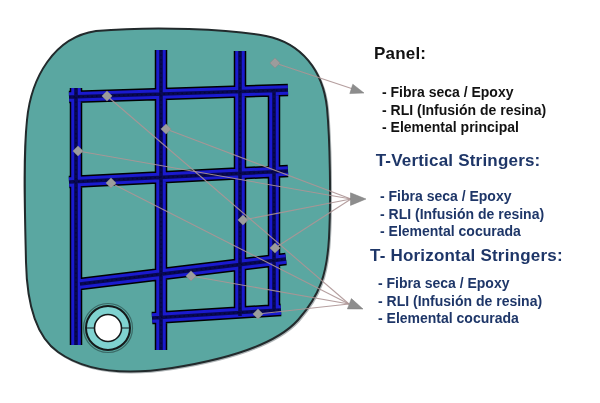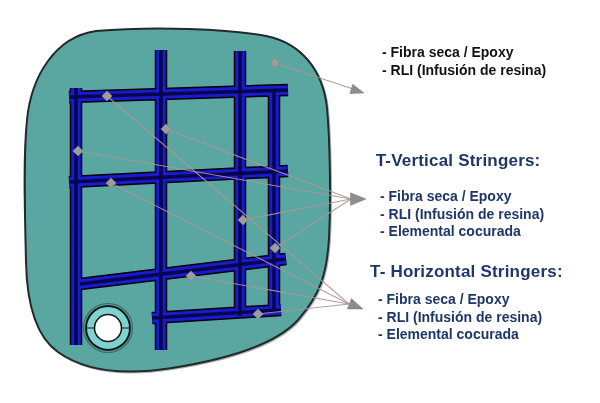--- a/index.html
+++ b/index.html
@@ -44,21 +44,21 @@
   }
   .annotation .items {
     padding-left: 8px;
     font-size: 14px;
     line-height: 17.5px;
   }
   .ann-panel      { left: 374px; top: 44px;  color: var(--heading-black, #121212); }
   .ann-panel .title { margin-bottom: 20px; }
   .ann-vertical   { left: 372px; top: 151px; color: var(--heading-navy, #1e3668); }
   .ann-vertical .title { margin-bottom: 17px; text-align: center; }
-  .ann-horizontal { left: 370px; top: 262px; color: var(--heading-navy, #1e3668); }
+  .ann-horizontal { left: 370px; top: 246px; color: var(--heading-navy, #1e3668); }
   .ann-horizontal .title { margin-bottom: 9px; }
 </style>
 </head>
 <body>
 
 <div class="canvas">
 
   <svg class="diagram" width="600" height="403" viewBox="0 0 600 403">
 
     <defs>
@@ -124,23 +124,25 @@
     </g>
 
     <g>
       <polygon class="arrowhead" points="364,93 349.8,93.6 352.8,84.2"></polygon>
       <polygon class="arrowhead" points="366,199 350.5,192.8 350.5,205.4"></polygon>
       <polygon class="arrowhead" points="363,309 347.4,308.9 351.4,298.6"></polygon>
     </g>
   </svg>
 
   <div class="annotation ann-panel">
+    <div class="title">Panel:</div>
     <div class="items">
       <div>- Fibra seca / Epoxy</div>
       <div>- RLI (Infusión de resina)</div>
+      <div>- Elemental principal</div>
     </div>
   </div>
 
   <div class="annotation ann-vertical">
     <div class="title">T-Vertical Stringers:</div>
     <div class="items">
       <div>- Fibra seca / Epoxy</div>
       <div>- RLI (Infusión de resina)</div>
       <div>- Elemental cocurada</div>
     </div>

